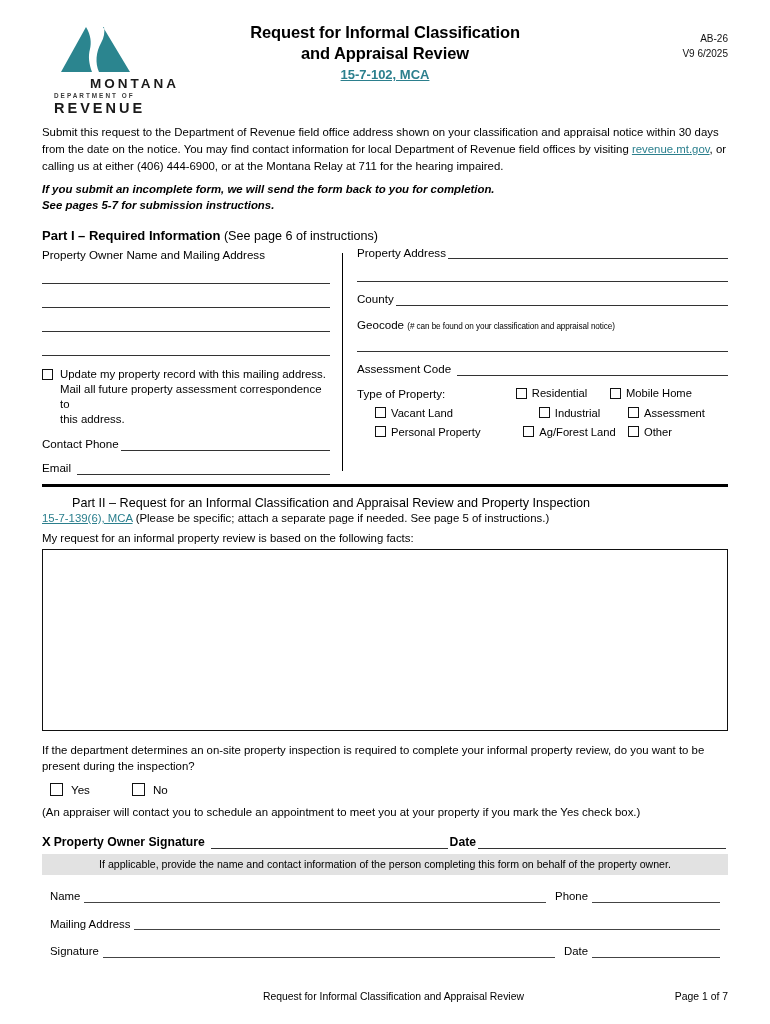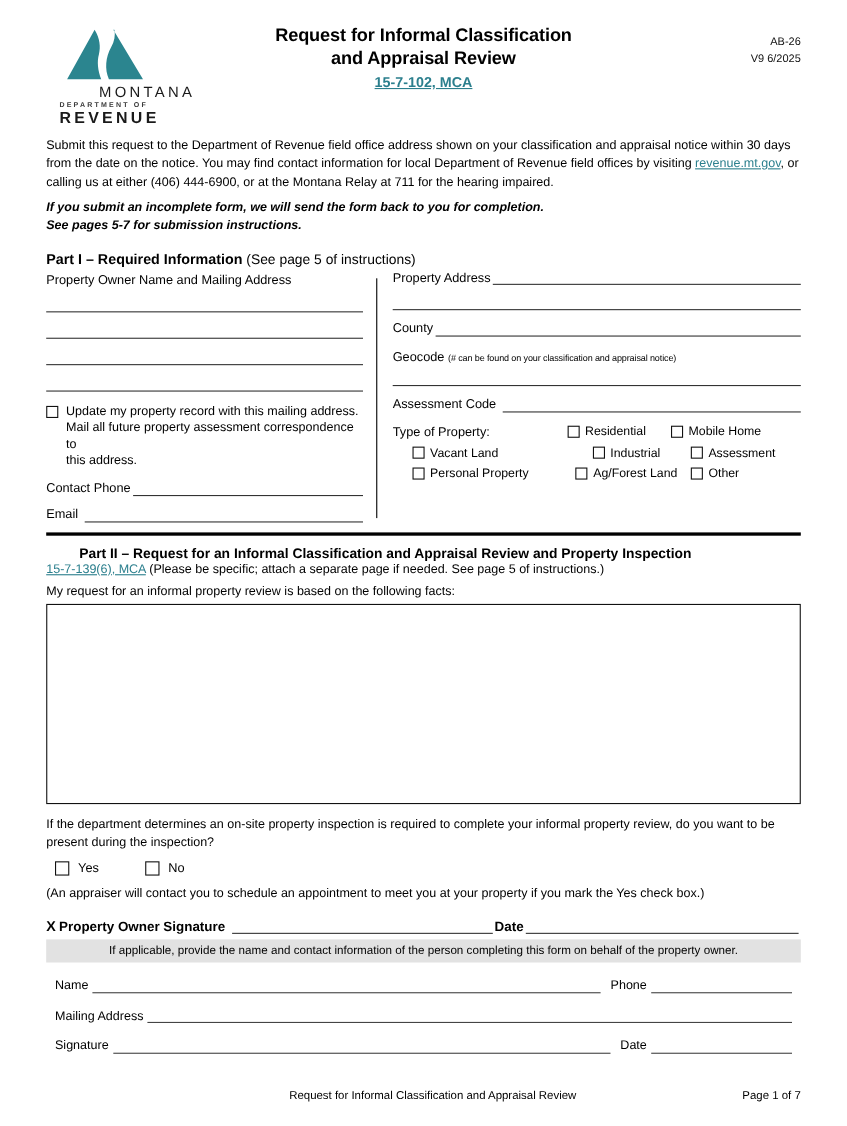--- a/index.html
+++ b/index.html
@@ -40,21 +40,21 @@
   }
   .logo-mark {
     display: block;
     width: 95px;
     height: 50px;
     margin-left: 6px;
   }
   .logo-montana {
     font-size: 13.5px;
     letter-spacing: 3.0px;
-    font-weight: 400;
+    font-weight: 700;
     color: #1a1a1a;
     line-height: 1.15;
     margin-top: 2px;
     padding-left: 36px;
   }
   .logo-dept {
     font-size: 6.4px;
     letter-spacing: 2.0px;
     font-weight: 700;
     color: #3a3a3a;
@@ -119,21 +119,21 @@
   .part-head {
     font-size: 13px;
     margin-top: 14px;
     margin-bottom: 4px;
   }
   .part-head .strong { font-weight: 700; }
   .part-head .normal { font-weight: 400; font-size: 12.6px; }
 
   .part2-head {
     font-size: 12.6px;
-    font-weight: 700;
+    font-weight: 400;
     margin-top: 9px;
     padding-left: 30px;
   }
   .part2-sub {
     font-size: 11.4px;
     margin-top: 2px;
   }
   .part2-sub .cite {
     color: #2b7f8d;
     text-decoration: underline;
@@ -389,21 +389,21 @@
       </div>
     </div>
 
     <div class="intro"><span>Submit this request to the Department of Revenue field office address shown on your classification and appraisal notice within 30 days from the date on the notice. You may find contact information for local Department of Revenue field offices by visiting </span><a class="link" href="#">revenue.mt.gov</a><span>, or calling us at either (406) 444-6900, or at the Montana Relay at 711 for the hearing impaired.</span></div>
 
     <div class="intro-bold">
       <div>If you submit an incomplete form, we will send the form back to you for completion.</div>
       <div>See pages 5-7 for submission instructions.</div>
     </div>
 
-    <div class="part-head"><span class="strong">Part I – Required Information</span><span class="normal"> (See page 5 of instructions)</span></div>
+    <div class="part-head"><span class="strong">Part I – Required Information</span><span class="normal"> (See page 6 of instructions)</span></div>
 
     <div class="partI">
 
       <div class="col-left">
         <div class="fld-label">Property Owner Name and Mailing Address</div>
 
         <div class="blank-line first"></div>
         <div class="blank-line"></div>
         <div class="blank-line"></div>
         <div class="blank-line"></div>

